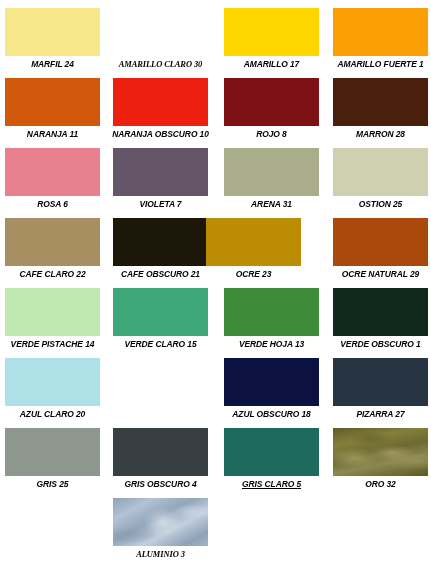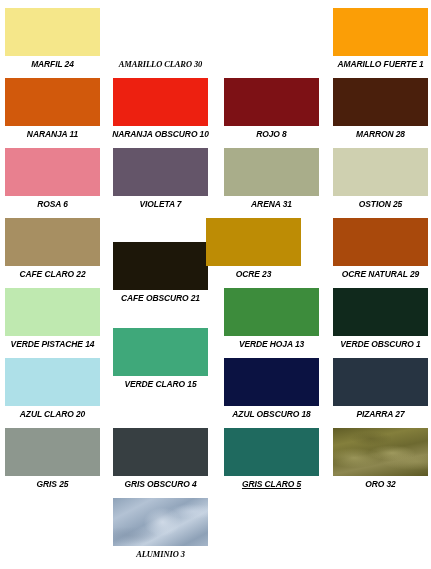--- a/index.html
+++ b/index.html
@@ -78,20 +78,24 @@
 
 <div id="swatch-grid">
     <div class="swatch-cell" style="left: -2px; top: 8px;">
       <div class="swatch-chip" style="background-color: rgb(245, 231, 138);"></div>
       <span class="swatch-label">MARFIL 24</span>
     </div>
     <div class="swatch-cell" style="left: 106px; top: 8px; font-family: Liberation Serif, serif;">
       <div class="swatch-chip"></div>
       <span class="swatch-label">AMARILLO CLARO 30</span>
     </div>
+    <div class="swatch-cell" style="left: 217px; top: 8px;">
+      <div class="swatch-chip" style="background-color: rgb(255, 213, 0);"></div>
+      <span class="swatch-label">AMARILLO 17</span>
+    </div>
     <div class="swatch-cell" style="left: 326px; top: 8px;">
       <div class="swatch-chip" style="background-color: rgb(251, 158, 6);"></div>
       <span class="swatch-label">AMARILLO FUERTE 1</span>
     </div>
     <div class="swatch-cell" style="left: -2px; top: 78px;">
       <div class="swatch-chip" style="background-color: rgb(209, 89, 12);"></div>
       <span class="swatch-label">NARANJA 11</span>
     </div>
     <div class="swatch-cell" style="left: 106px; top: 78px;">
       <div class="swatch-chip" style="background-color: rgb(237, 32, 16);"></div>
@@ -118,37 +122,37 @@
       <span class="swatch-label">ARENA 31</span>
     </div>
     <div class="swatch-cell" style="left: 326px; top: 148px;">
       <div class="swatch-chip" style="background-color: rgb(207, 208, 176);"></div>
       <span class="swatch-label">OSTION 25</span>
     </div>
     <div class="swatch-cell" style="left: -2px; top: 218px;">
       <div class="swatch-chip" style="background-color: rgb(167, 143, 98);"></div>
       <span class="swatch-label">CAFE CLARO 22</span>
     </div>
-    <div class="swatch-cell" style="left: 106px; top: 218px; margin-top: 24px;">
+    <div class="swatch-cell" style="left: 106px; top: 218px;">
       <div class="swatch-chip" style="background-color: rgb(29, 23, 9);"></div>
       <span class="swatch-label">CAFE OBSCURO 21</span>
     </div>
     <div class="swatch-cell" style="left: 199px; top: 218px;">
       <div class="swatch-chip" style="background-color: rgb(189, 140, 5);"></div>
       <span class="swatch-label">OCRE 23</span>
     </div>
     <div class="swatch-cell" style="left: 326px; top: 218px;">
       <div class="swatch-chip" style="background-color: rgb(169, 73, 12);"></div>
       <span class="swatch-label">OCRE NATURAL 29</span>
     </div>
     <div class="swatch-cell" style="left: -2px; top: 288px;">
       <div class="swatch-chip" style="background-color: rgb(191, 233, 176);"></div>
       <span class="swatch-label">VERDE PISTACHE 14</span>
     </div>
-    <div class="swatch-cell" style="left: 106px; top: 288px; margin-top: 40px;">
+    <div class="swatch-cell" style="left: 106px; top: 288px;">
       <div class="swatch-chip" style="background-color: rgb(63, 168, 122);"></div>
       <span class="swatch-label">VERDE CLARO 15</span>
     </div>
     <div class="swatch-cell" style="left: 217px; top: 288px;">
       <div class="swatch-chip" style="background-color: rgb(61, 140, 60);"></div>
       <span class="swatch-label">VERDE HOJA 13</span>
     </div>
     <div class="swatch-cell" style="left: 326px; top: 288px;">
       <div class="swatch-chip" style="background-color: rgb(16, 41, 28);"></div>
       <span class="swatch-label">VERDE OBSCURO 1</span>

